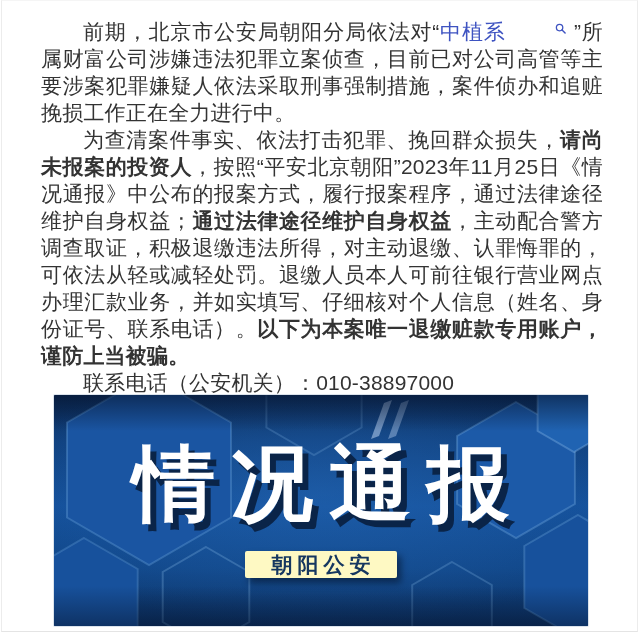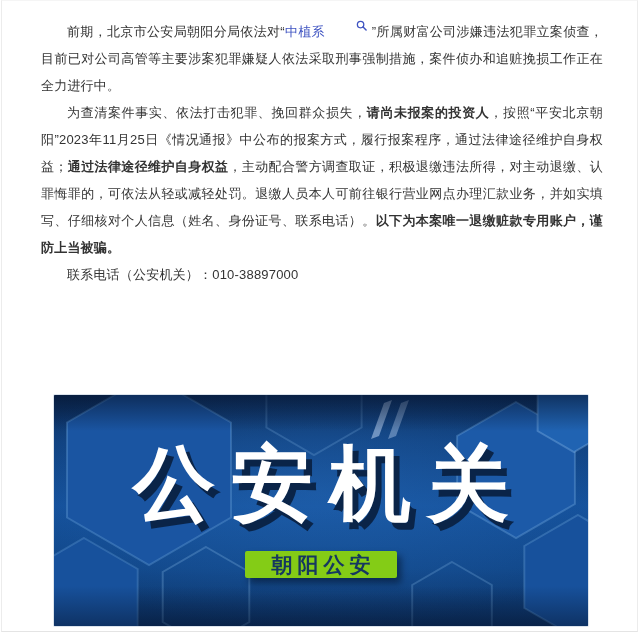--- a/index.html
+++ b/index.html
@@ -26,21 +26,21 @@
     border-right: 1px solid #ececec;
     border-bottom: 1px solid #e4e4e4;
     border-top: 1px solid #f5f5f5;
   }
   .article {
     position: absolute;
     left: 39px;
     top: 0;
     width: 562px;
     padding-top: 17px;
-    font-size: 13px;
+    font-size: 21px;
     line-height: 27px;
     color: #333333;
     text-align: justify;
     letter-spacing: 0.2px;
   }
   .para { margin: 0; text-indent: 2em; }
   .b { font-weight: bold; }
   .link { color: var(--link-color, #3e53c1); cursor: pointer; }
   .search-sup {
     color: var(--link-color, #3e53c1);
@@ -81,21 +81,21 @@
     text-shadow: 6px 7px 0 #0a2448;
     white-space: nowrap;
   }
   .banner-badge {
     position: absolute;
     left: 50%;
     top: 156px;
     transform: translateX(-50%);
     width: 152px;
     height: 27px;
-    background: #84cc16;
+    background: #fef9c3;
     border-radius: 2px;
     box-shadow: 4px 5px 7px rgba(4, 16, 36, 0.55);
     display: flex;
     align-items: center;
     justify-content: center;
   }
   .banner-badge span {
     font-size: 21px;
     font-weight: bold;
     color: #153760;
@@ -157,21 +157,21 @@
         <polygon points="520,-27 556.4,-6 556.4,36 520,57 483.6,36 483.6,-6" fill="#2063b2" stroke="rgba(140,190,235,0.35)" stroke-width="2"></polygon>
         <polygon points="398,167 437.8,190 437.8,236 398,259 358.2,236 358.2,190" fill="none" stroke="rgba(140,190,235,0.25)" stroke-width="2"></polygon>
 
         <path d="M330 8 l8 -3 -13 36 -8 3 z" fill="rgba(185,210,240,0.55)"></path>
         <path d="M347 8 l8 -3 -13 36 -8 3 z" fill="rgba(185,210,240,0.42)"></path>
 
         <rect x="0" y="0" width="534" height="36" fill="url(#topShade)"></rect>
         <rect x="0" y="191" width="534" height="40" fill="url(#bottomShade)"></rect>
       </svg>
 
-      <div class="banner-title">公安机关</div>
+      <div class="banner-title">情况通报</div>
 
       <div class="banner-badge">
         <span>朝阳公安</span>
       </div>
     </div>
 
   </div>
 </div>
 
 </body></html>

